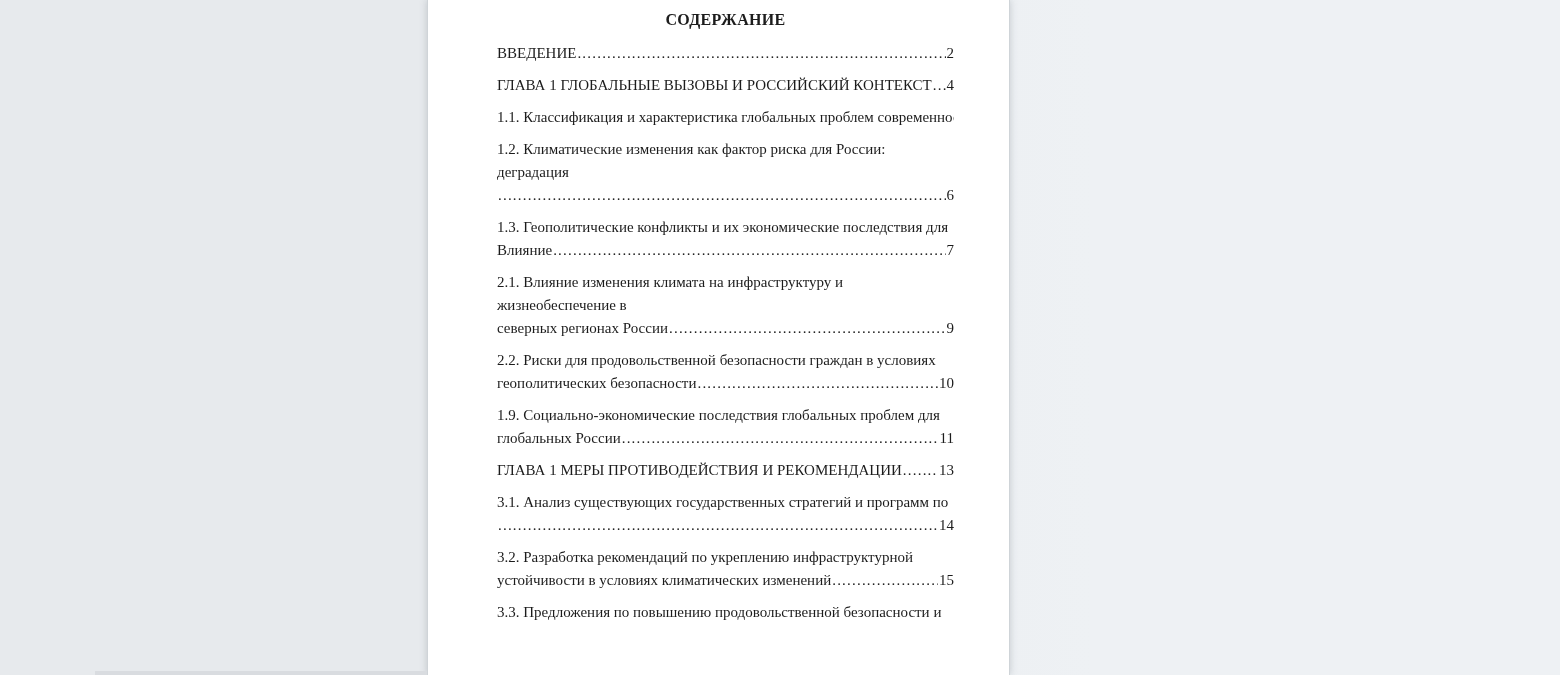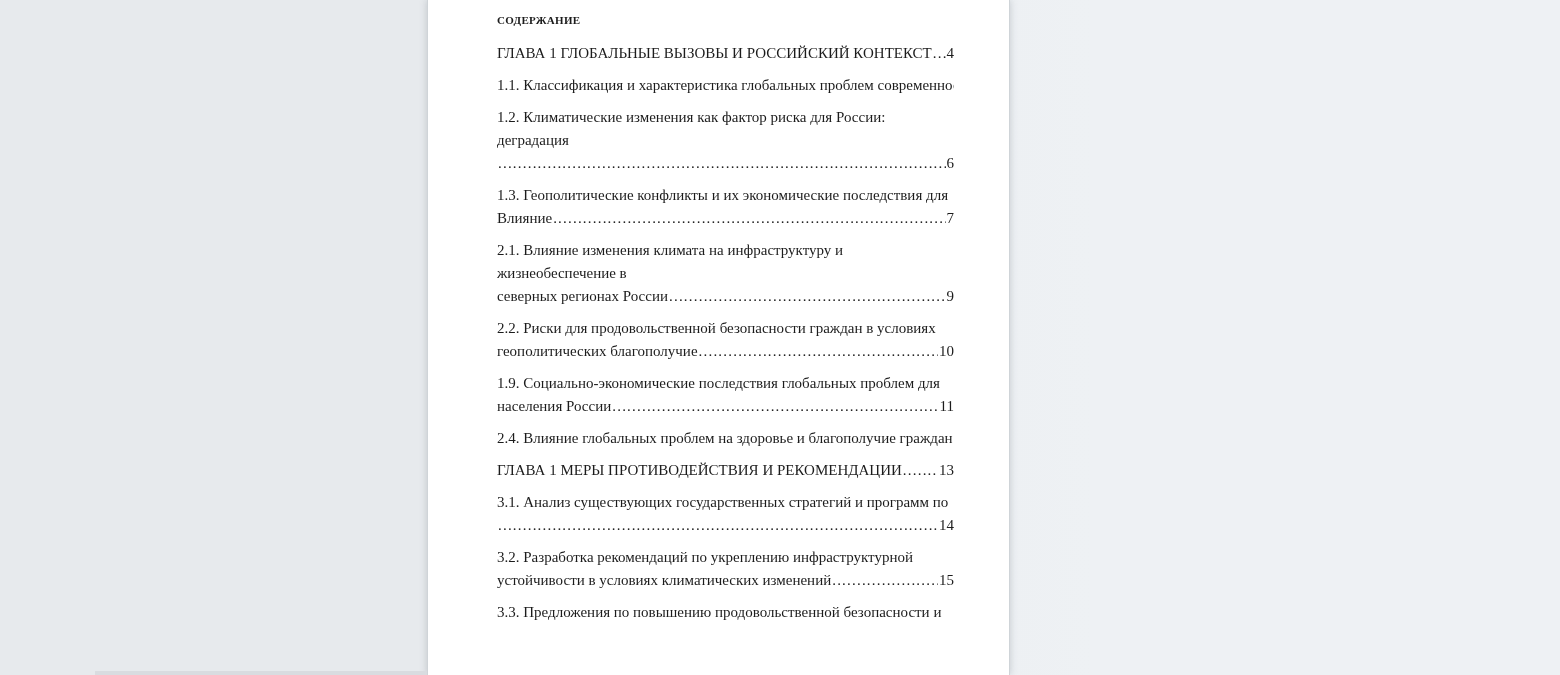--- a/index.html
+++ b/index.html
@@ -27,24 +27,24 @@
     background: var(--page-bg);
     border-left: 1px solid var(--page-edge);
     border-right: 1px solid var(--page-edge);
     box-shadow: 0 0 7px rgba(90, 100, 110, 0.28);
   }
   .page-content {
     padding: 10px 55px 0 69px;
     color: var(--text-color);
   }
   .doc-title {
-    font-size: 11px;
+    font-size: 16px;
     line-height: 20px;
     font-weight: bold;
-    text-align: left;
+    text-align: center;
     margin-bottom: 12px;
     letter-spacing: 0.3px;
     font-family: Liberation Serif, serif;
   }
   .toc-entry {
     margin-bottom: 9px;
     font-size: 15px;
   }
   .toc-line {
     line-height: 23px;
@@ -75,20 +75,27 @@
   }
 </style>
 </head>
 <body>
 
 <div class="canvas">
   <div class="document-page">
     <div class="page-content">
       <div class="doc-title">СОДЕРЖАНИЕ</div>
       <div id="toc-list">
+  <div class="toc-entry">
+    <div class="toc-line toc-line-last">
+      <span class="toc-text">ВВЕДЕНИЕ</span>
+      <span class="toc-dots"></span>
+      <span class="toc-page">2</span>
+    </div>
+  </div>
 
   <div class="toc-entry">
     <div class="toc-line toc-line-last">
       <span class="toc-text">ГЛАВА 1 ГЛОБАЛЬНЫЕ ВЫЗОВЫ И РОССИЙСКИЙ КОНТЕКСТ</span>
       <span class="toc-dots"></span>
       <span class="toc-page">4</span>
     </div>
   </div>
 
   <div class="toc-entry">
@@ -122,42 +129,35 @@
             <div class="toc-line toc-line-last">
       <span class="toc-text">северных регионах России</span>
       <span class="toc-dots"></span>
       <span class="toc-page">9</span>
     </div>
   </div>
 
   <div class="toc-entry">
     <div class="toc-line">2.2. Риски для продовольственной безопасности граждан в условиях</div>
             <div class="toc-line toc-line-last">
-      <span class="toc-text">геополитических благополучие</span>
+      <span class="toc-text">геополитических безопасности</span>
       <span class="toc-dots"></span>
       <span class="toc-page">10</span>
     </div>
   </div>
 
   <div class="toc-entry">
     <div class="toc-line">1.9. Социально-экономические последствия глобальных проблем для</div>
             <div class="toc-line toc-line-last">
-      <span class="toc-text">населения России</span>
+      <span class="toc-text">глобальных России</span>
       <span class="toc-dots"></span>
       <span class="toc-page">11</span>
     </div>
   </div>
 
-  <div class="toc-entry">
-    <div class="toc-line toc-line-last">
-      <span class="toc-text">2.4. Влияние глобальных проблем на здоровье и благополучие граждан</span>
-      <span class="toc-dots"></span>
-
-    </div>
-  </div>
 
   <div class="toc-entry">
     <div class="toc-line toc-line-last">
       <span class="toc-text">ГЛАВА 1 МЕРЫ ПРОТИВОДЕЙСТВИЯ И РЕКОМЕНДАЦИИ</span>
       <span class="toc-dots"></span>
       <span class="toc-page">13</span>
     </div>
   </div>
 
   <div class="toc-entry">

